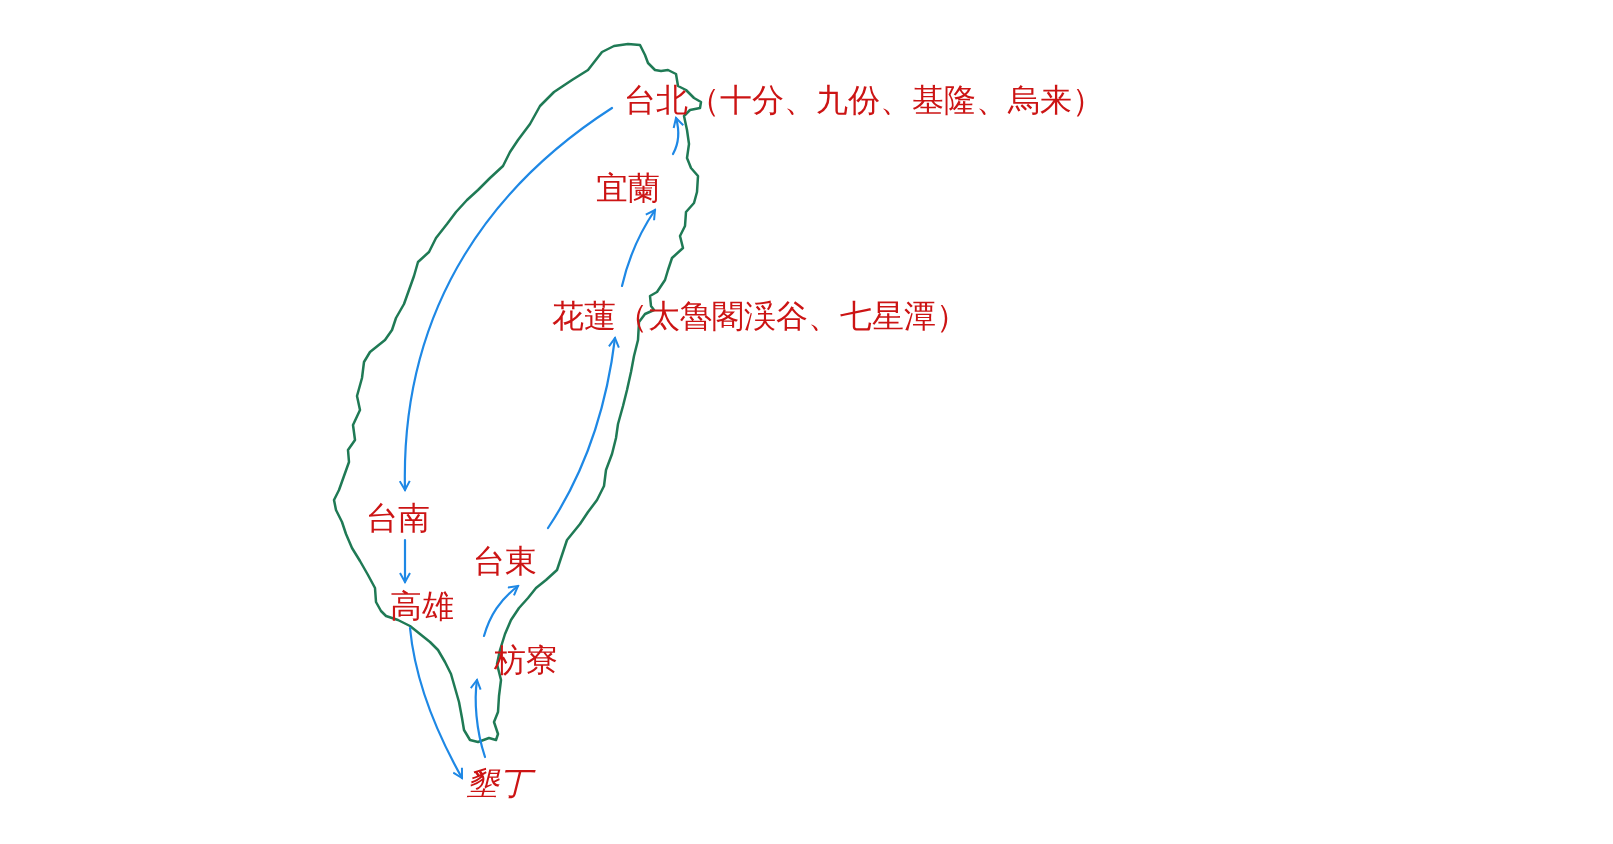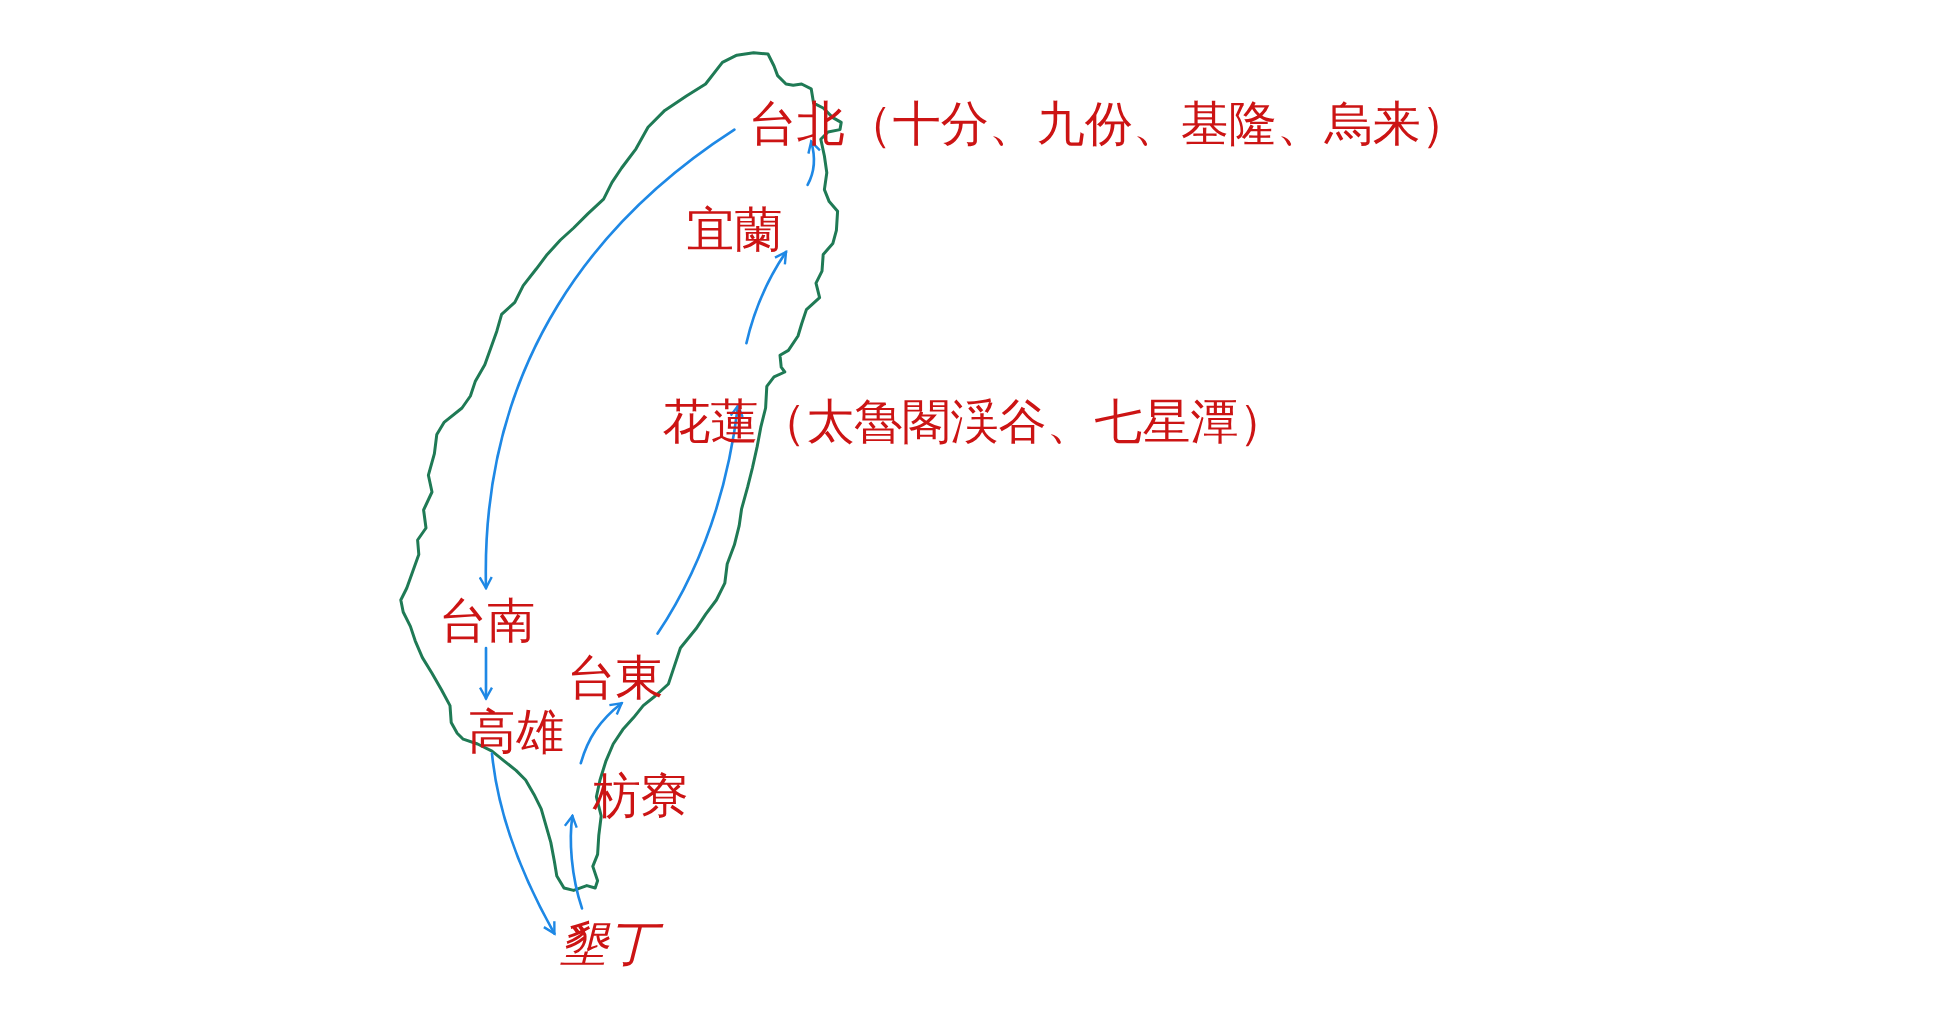--- a/index.html
+++ b/index.html
@@ -1,18 +1,18 @@
 <!DOCTYPE html>
 <html><head>
   <meta charset="utf-8">
   <style>
     html, body { margin: 0; padding: 0; background: #ffffff; }
     body { width: 1613px; height: 844px; position: relative; overflow: hidden; font-family: "DejaVu Sans", sans-serif; }
     #map { position: absolute; left: 0; top: 0; width: 1613px; height: 844px; }
-    .label { position: absolute; color: #cc1414; font-size: 40px; line-height: 1; white-space: nowrap; font-family: "DejaVu Sans", sans-serif; }
+    .label { position: absolute; color: #cc1414; font-size: 32px; line-height: 1; white-space: nowrap; font-family: "DejaVu Sans", sans-serif; }
   </style>
 </head>
 <body>
 
 <svg id="map" viewBox="0 0 1613 844" xmlns="http://www.w3.org/2000/svg">
   <defs>
     <marker id="arrow" viewBox="0 0 12 12" refX="10" refY="6" markerWidth="12" markerHeight="12" orient="auto" markerUnits="userSpaceOnUse">
       <path d="M1,1 L10,6 L1,11" fill="none" stroke="#1e88e5" stroke-width="2"></path>
     </marker>
   </defs>
@@ -35,33 +35,33 @@
 
     <path d="M622,286 C628,260 638,235 655,210" marker-end="url(#arrow)"></path>
 
     <path d="M673,154 C678,145 680,132 676,118" marker-end="url(#arrow)"></path>
   </g>
 </svg>
 
 <div class="label" style="left:624px; top:84px;">
   <span>台北</span><span>（十分、九份、基隆、烏来）</span>
 </div>
-<div class="label" style="left:572px; top:172px;">
+<div class="label" style="left:596px; top:172px;">
   <span>宜蘭</span>
 </div>
-<div class="label" style="left:552px; top:300px;margin-top:32px;">
+<div class="label" style="left:552px; top:300px;">
   <span>花蓮</span><span>（太魯閣渓谷、七星潭）</span>
 </div>
 <div class="label" style="left:473px; top:545px;text-align:center;">
   <span>台東</span>
 </div>
 <div class="label" style="left:462px; top:644px;margin-left:32px;">
   <span>枋寮</span>
 </div>
 <div class="label" style="left:467px; top:767px;font-style:italic;">
   <span>墾丁</span>
 </div>
 <div class="label" style="left:390px; top:590px;">
   <span>高雄</span>
 </div>
-<div class="label" style="left:366px; top:502px;font-family:Liberation Mono, monospace;">
+<div class="label" style="left:366px; top:502px;">
   <span>台南</span>
 </div>
 
 </body></html>

